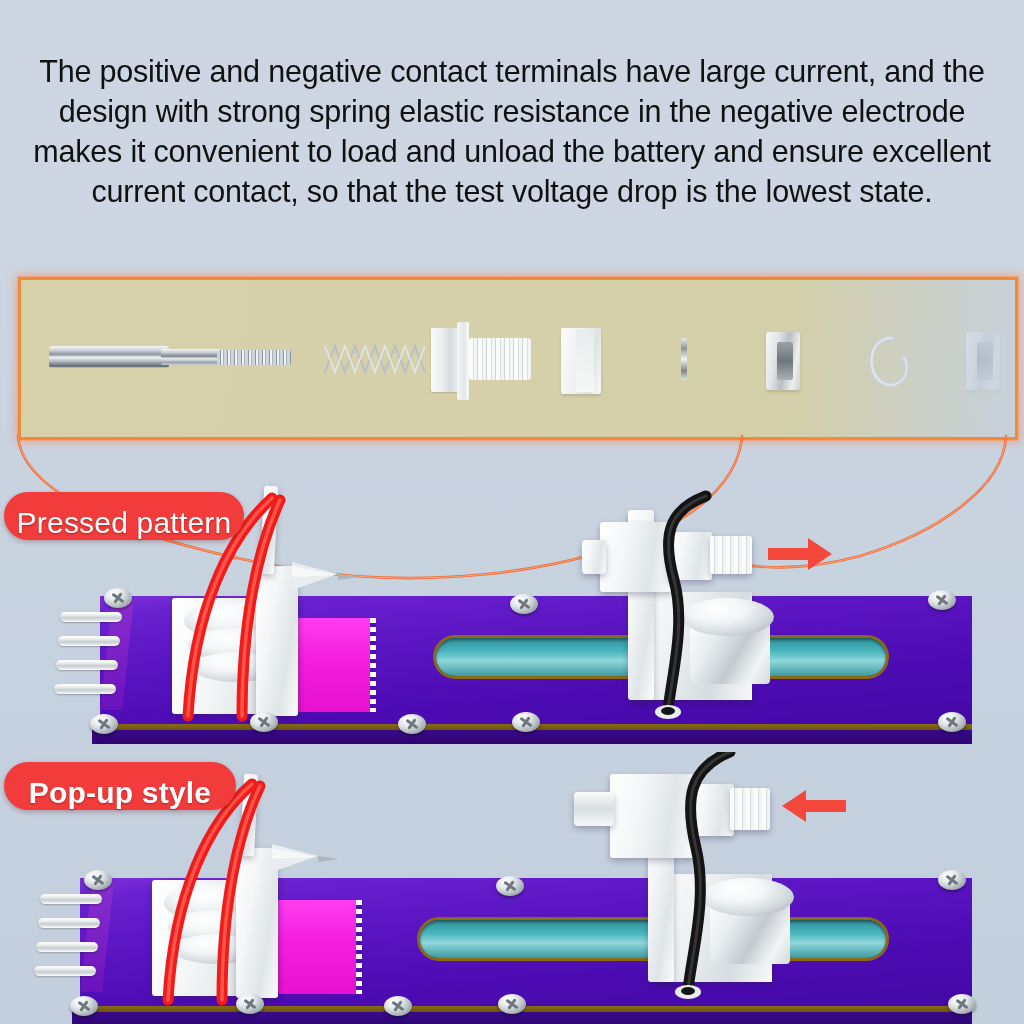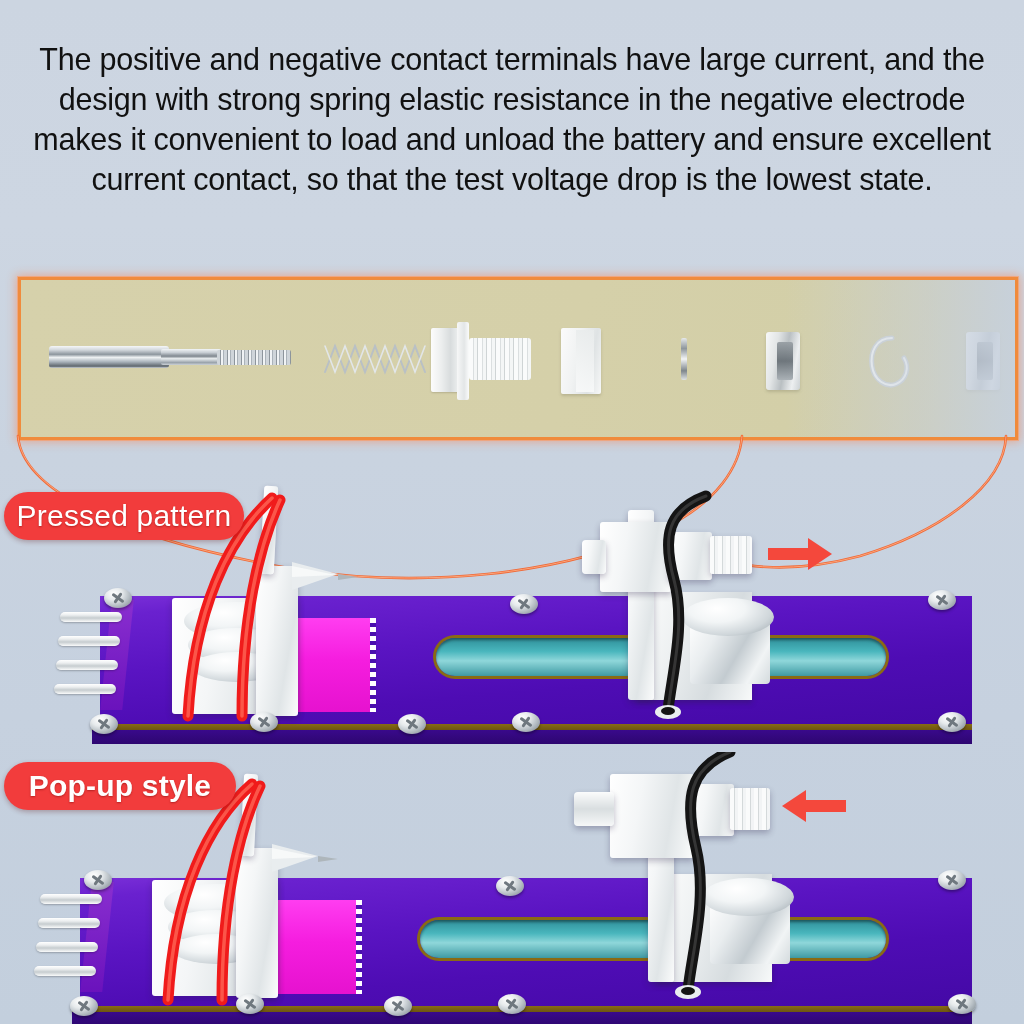--- a/index.html
+++ b/index.html
@@ -5,21 +5,21 @@
   html,body{margin:0;padding:0;}
   body{
     width:1024px;height:1024px;overflow:hidden;
     font-family:"Liberation Sans", sans-serif;
     background:#ccd5e1;
   }
   #stage{position:relative;width:1024px;height:1024px;overflow:hidden;
     background:linear-gradient(180deg,#ccd5e1 0%,#cdd6e2 22%,#c9d3e0 45%,#c6d1df 70%,#c3cfdd 100%);}
 
   
-  #header{position:absolute;left:0;top:0;width:1024px;height:238px;
+  #header{position:absolute;left:0;top:12px;width:1024px;height:238px;
     display:flex;align-items:center;justify-content:center;}
   #headline{width:980px;text-align:center;color:#111;
     font-size:30.5px;line-height:40px;letter-spacing:-0.2px;
     font-family:"Liberation Sans", sans-serif;font-weight:400;}
 
   
   #panel-wrap{position:absolute;left:18px;top:277px;width:1000px;height:163px;}
   #panel{position:absolute;inset:0;
     background:linear-gradient(105deg,#d6d1ab 0%,#d5d0a9 55%,#d3cfa8 78%,#cfccaa 92%,#c9cbaf 100%);
     border:3px solid #f08b3c;
@@ -121,21 +121,21 @@
   .plate{position:absolute;
     background:linear-gradient(110deg,#fdfdfd 0%,#eef1f2 35%,#d6dcdf 70%,#f8fafa 100%);
     box-shadow:0 3px 5px rgba(40,30,70,.35);}
   .hexnut-big{position:absolute;border-radius:4px;
     background:linear-gradient(120deg,#ffffff 0%,#e9edef 30%,#c3cbd0 58%,#f1f4f5 80%,#d3dadd 100%);}
 
   .arrow{position:absolute;}
 
   
   .pill{position:absolute;border-radius:26px;background:#f23c3c;
-    display:flex;align-items:center;justify-content:center;
+    display:flex;align-items:flex-end;justify-content:center;
     box-shadow:0 2px 5px rgba(90,20,20,.3);}
   .pill span{color:#fff;font-size:30px;letter-spacing:.2px;
     text-shadow:0 1px 2px rgba(120,10,10,.5);font-family:"Liberation Sans", sans-serif;}
   #pill-pressed{left:4px;top:492px;width:240px;height:48px;}
   #pill-popup{left:4px;top:762px;width:232px;height:48px;font-weight:bold;}
 </style>
 </head>
 <body>
 
 <div id="stage">

